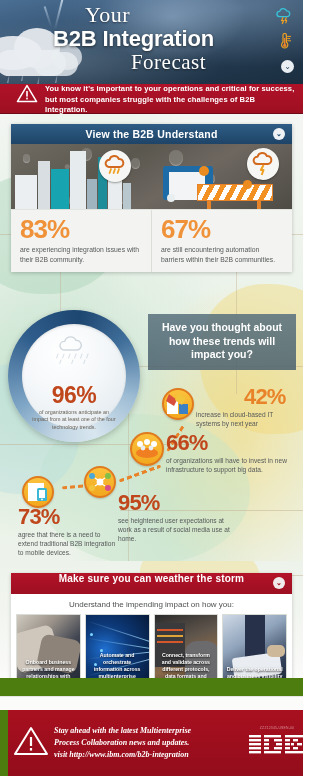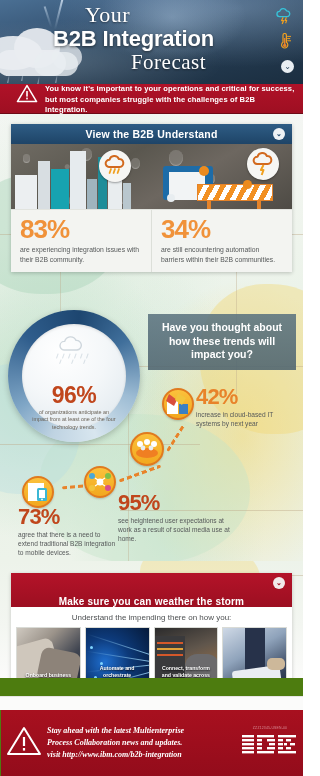--- a/index.html
+++ b/index.html
@@ -229,23 +229,23 @@
     background: repeating-linear-gradient(90deg,#e8832a 0 5px, rgba(232,131,42,0) 5px 8px);
     border-radius: 2px;
   }
 
   
   .storm-card {
     position: absolute; left: 11px; top: 12px; width: 281px;
     background: #fff; box-shadow: 0 1px 4px rgba(0,0,0,.2);
   }
   .storm-head {
-    height: 34px; background: linear-gradient(180deg,#b41329,#9c0f21);
+    height: 21px; background: linear-gradient(180deg,#b41329,#9c0f21);
     color: #fff; font-weight: bold; font-size: 10px;
-    display: flex; align-items: flex-end; justify-content: center;
+    display: flex; align-items: flex-start; justify-content: center;
     position: relative; letter-spacing: .2px;
   }
   .storm-chev {
     position: absolute; right: 7px; top: 3.5px;
     width: 12px; height: 12px; border-radius: 50%;
     background: #f1eaea; color: #9c0f21;
     font-size: 7px; line-height: 12px; text-align: center;
   }
   .storm-sub {
     text-align: center; color: #4d5052; font-size: 8px;
@@ -266,21 +266,21 @@
   .ph2 { background: radial-gradient(circle at 30% 45%, #1f6fd0 0%, #0d3a7a 40%, #05152f 100%); }
   .ph3 { background: linear-gradient(160deg,#2b2b2c 0%, #60564c 35%, #8b6a4a 60%, #2a2a2b 100%); }
   .ph4 { background: linear-gradient(150deg,#cfd9e6 0%, #8fa3bb 35%, #33415a 70%, #1a2231 100%); }
   .fiber {
     position: absolute; height: 1px;
     background: linear-gradient(90deg, rgba(120,200,255,0), rgba(160,220,255,.85));
   }
 
   
   .footer {
-    position: absolute; left: 1px; bottom: 0; width: 303px; height: 66px;
+    position: absolute; left: 8px; bottom: 0; width: 303px; height: 66px;
     background: linear-gradient(180deg,#a8101f 0%, #930c1b 100%);
     display: flex; align-items: center;
   }
   .f-tri { flex: 0 0 46px; text-align: center; }
   .f-txt {
     flex: 1; color: #fff; font-style: italic; font-weight: bold;
     font-size: 8px; line-height: 12px;
     font-family: "Liberation Serif", serif;
   }
   .f-brand { flex: 0 0 62px; padding-right: 6px; }
@@ -418,21 +418,21 @@
           </svg>
         </div>
       </div>
 
       <div class="fc-stats">
         <div class="fc-stat">
           <div class="big-orange">83%</div>
           <div class="stat-desc">are experiencing integration issues with their B2B community.</div>
         </div>
         <div class="fc-stat">
-          <div class="big-orange">34%</div>
+          <div class="big-orange">67%</div>
           <div class="stat-desc">are still encountering automation barriers within their B2B communities.</div>
         </div>
       </div>
     </div>
 
     <div class="gauge">
       <div class="gauge-inner">
         <span class="g-cloud">
           <svg width="46" height="30" viewBox="0 0 46 30">
             <path d="M13 14a4.3 4.3 0 0 1 .7-8.6 6 6 0 0 1 11.3-1 4.7 4.7 0 0 1 1 9.6z" fill="none" stroke="#7e93a3" stroke-width="1.4" stroke-linejoin="round"></path>
@@ -481,24 +481,28 @@
     <div class="node" style="left:22px; top:362px; width:32px; height:32px;">
       <svg width="28" height="28" viewBox="0 0 28 28">
         <rect x="4" y="5" width="16" height="18" fill="#ffffff"></rect>
         <rect x="13" y="10" width="10" height="13" rx="1.5" fill="#3bb7d4"></rect>
         <rect x="15" y="12" width="6" height="8" fill="#ffffff"></rect>
         <circle cx="18" cy="21.4" r="0.9" fill="#ffffff"></circle>
       </svg>
     </div>
 
     <div class="trend" style="left:196px; top:272px; width:102px;">
-      <div class="t-pct" style="color:#e8832a; font-size:22px; line-height:22px;">42%</div>
+      <div class="t-pct" style="color:#e8832a; font-size:22px; line-height:22px;margin-left:48px;">42%</div>
       <div class="t-desc" style="margin-top:2px;">increase in cloud-based IT systems by next year</div>
     </div>
 
+    <div class="trend" style="left:166px; top:318px; width:126px;">
+      <div class="t-pct" style="color:#c0461c; font-size:22px; line-height:22px;">66%</div>
+      <div class="t-desc" style="margin-top:2px;">of organizations will have to invest in new infrastructure to support big data.</div>
+    </div>
 
     <div class="trend" style="left:118px; top:378px; width:112px;">
       <div class="t-pct" style="color:#c0461c; font-size:22px; line-height:22px;">95%</div>
       <div class="t-desc" style="margin-top:2px;">see heightened user expectations at work as a result of social media use at home.</div>
     </div>
 
     <div class="trend" style="left:18px; top:392px; width:98px;">
       <div class="t-pct" style="color:#c0461c; font-size:22px; line-height:22px;">73%</div>
       <div class="t-desc" style="margin-top:2px;">agree that there is a need to extend traditional B2B integration to mobile devices.</div>
     </div>
@@ -506,21 +510,21 @@
 
   <div style="position:relative; height:117px; background:linear-gradient(180deg,#edf3ea 0%, #f3f6f1 55%, #fbfbfa 100%); overflow:hidden;">
     <div class="map-blob" style="left:140px; top:-20px; width:120px; height:70px; background:rgba(243,214,112,.35);"></div>
     <div class="map-line" style="left:130px; top:14px; width:173px;"></div>
 
     <div class="storm-card">
       <div class="storm-head">
         <span>Make sure you can weather the storm</span>
         <span class="storm-chev">⌄</span>
       </div>
-      <div class="storm-sub">Understand the impending there on how you:</div>
+      <div class="storm-sub">Understand the impending impact on how you:</div>
 
       <div class="cards">
         <div class="pcard ph1">
           <div style="position:absolute;left:-4px;top:14px;width:44px;height:40px;background:#cfc7bc;border-radius:8px;transform:rotate(-16deg);"></div>
           <div style="position:absolute;left:22px;top:22px;width:40px;height:34px;background:#8d8379;border-radius:8px;transform:rotate(12deg);"></div>
           <div class="pcap">Onboard business partners and manage relationships with them</div>
         </div>
         <div class="pcard ph2">
           <div class="fiber" style="left:0;  top:16px; width:66px; transform:rotate(18deg);"></div>
           <div class="fiber" style="left:0;  top:28px; width:66px; transform:rotate(9deg);"></div>

